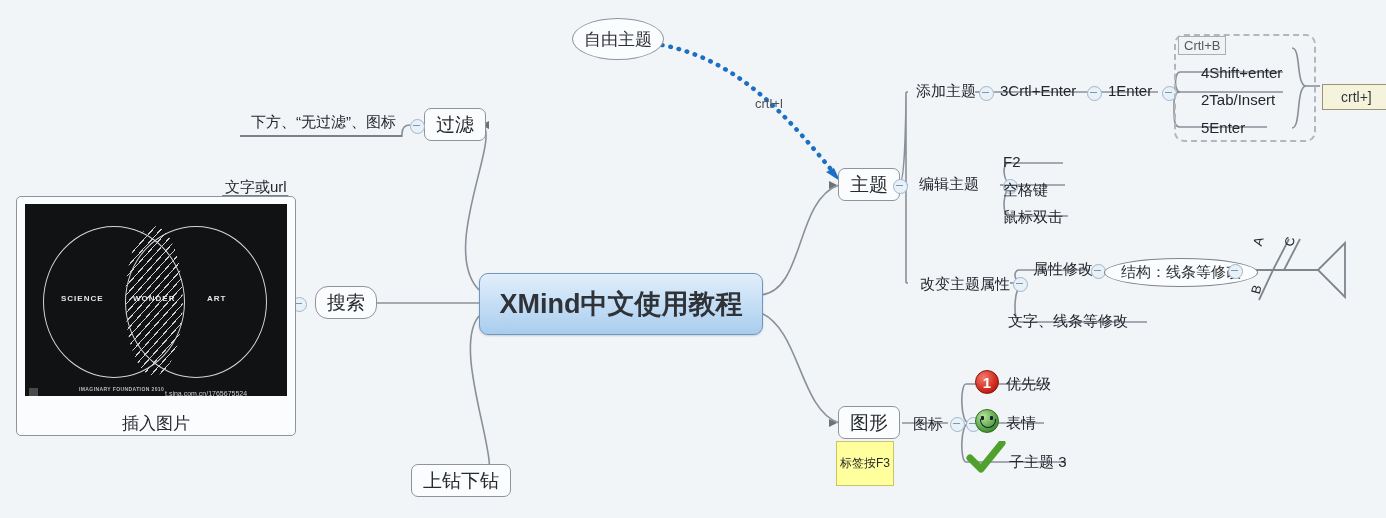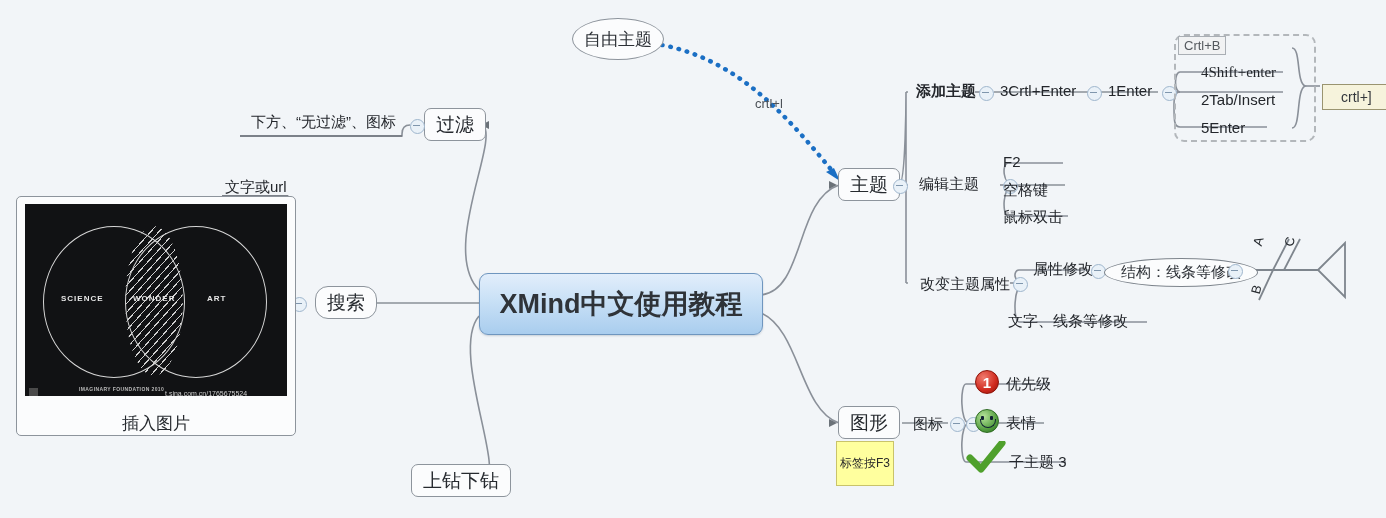--- a/index.html
+++ b/index.html
@@ -246,31 +246,31 @@
 
   <div class="node boxed" style="left:392px;top:464px;margin-left:19px;">
     <span>上钻下钻</span>
   </div>
 
   <div class="node boxed" style="left:838px;top:168px;">
     <span>主题</span>
   </div>
   <div class="toggle" style="left:893px;top:179px;"></div>
 
-  <div class="node plain" style="left:913px;top:81px;font-weight:bold;">添加主题</div>
+  <div class="node plain" style="left:913px;top:81px;">添加主题</div>
   <div class="toggle" style="left:979px;top:86px;"></div>
   <div class="node plain" style="left:997px;top:81px;">3Crtl+Enter</div>
   <div class="toggle" style="left:1087px;top:86px;"></div>
   <div class="node plain" style="left:1105px;top:81px;">1Enter</div>
   <div class="toggle" style="left:1162px;top:86px;"></div>
 
   <div class="boundary" style="left:1174px;top:34px;width:138px;height:104px;"></div>
   <div class="btag" style="left:1178px;top:36px;">Crtl+B</div>
 
-  <div class="node plain" style="left:1198px;top:63px;font-family:Liberation Serif, serif;">4Shift+enter</div>
+  <div class="node plain" style="left:1198px;top:63px;">4Shift+enter</div>
   <div class="node plain" style="left:1198px;top:90px;">2Tab/Insert</div>
   <div class="node plain" style="left:1198px;top:118px;">5Enter</div>
 
   <div class="ybox" style="left:1322px;top:84px;">crtl+]</div>
 
   <div class="node plain" style="left:916px;top:174px;">编辑主题</div>
   <div class="toggle" style="left:1003px;top:179px;"></div>
   <div class="node plain" style="left:1000px;top:152px;">F2</div>
   <div class="node plain" style="left:1000px;top:180px;">空格键</div>
   <div class="node plain" style="left:1000px;top:207px;">鼠标双击</div>

